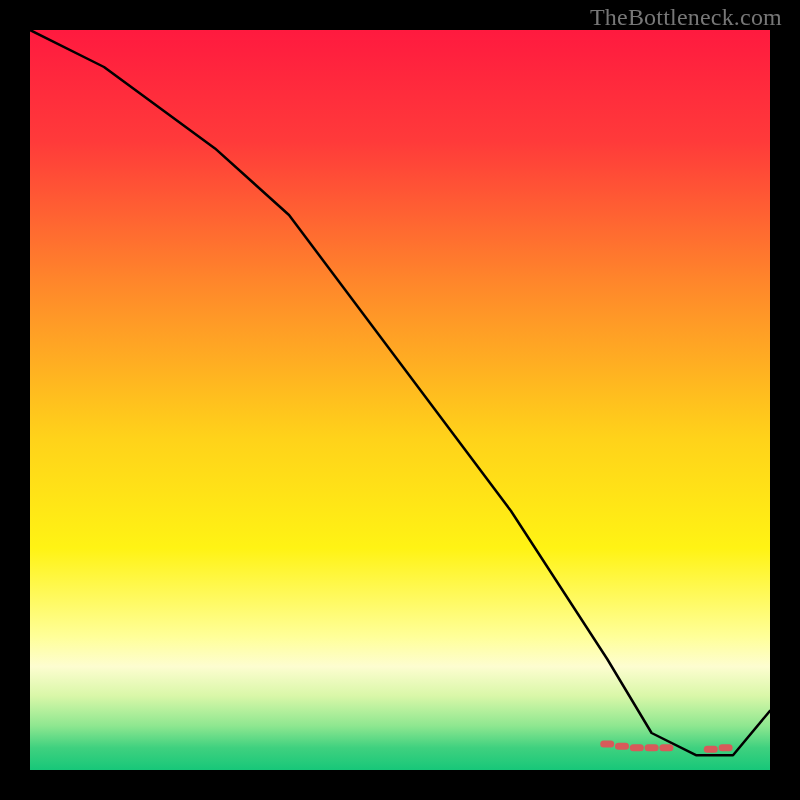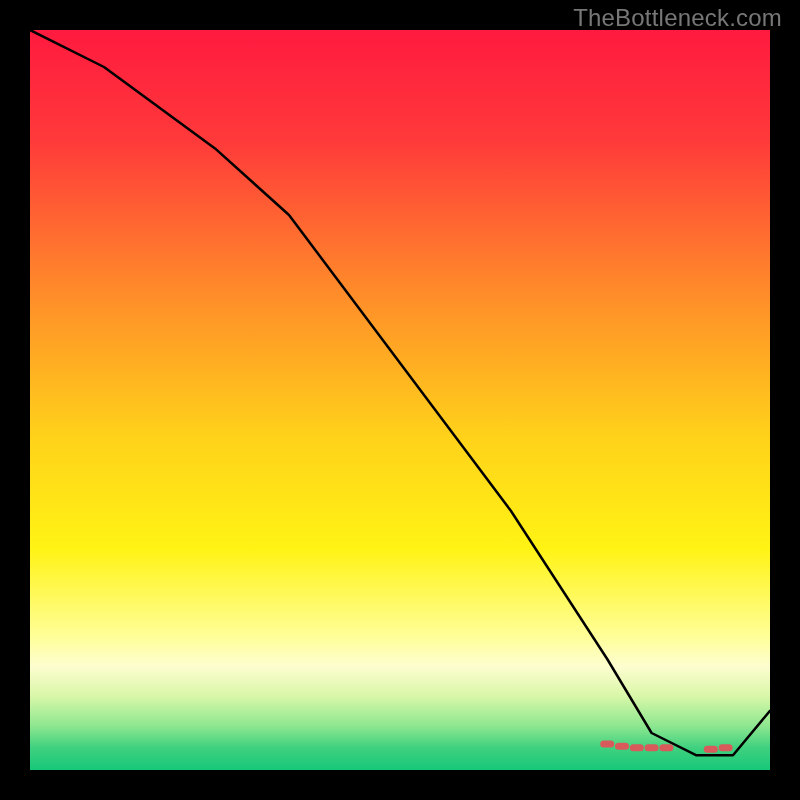--- a/index.html
+++ b/index.html
@@ -9,20 +9,21 @@
     height: 800px;
     background: #000;
     font-family: Arial, Helvetica, sans-serif;
     overflow: hidden;
   }
   .wrap {
     position: relative;
     width: 800px;
     height: 800px;
     background: #000;
+    font-family: Liberation Serif, serif;
   }
   .attribution {
     position: absolute;
     top: 4px;
     right: 18px;
     color: #777;
     font-size: 24px;
     letter-spacing: 0.2px;
   }
   .plot {

